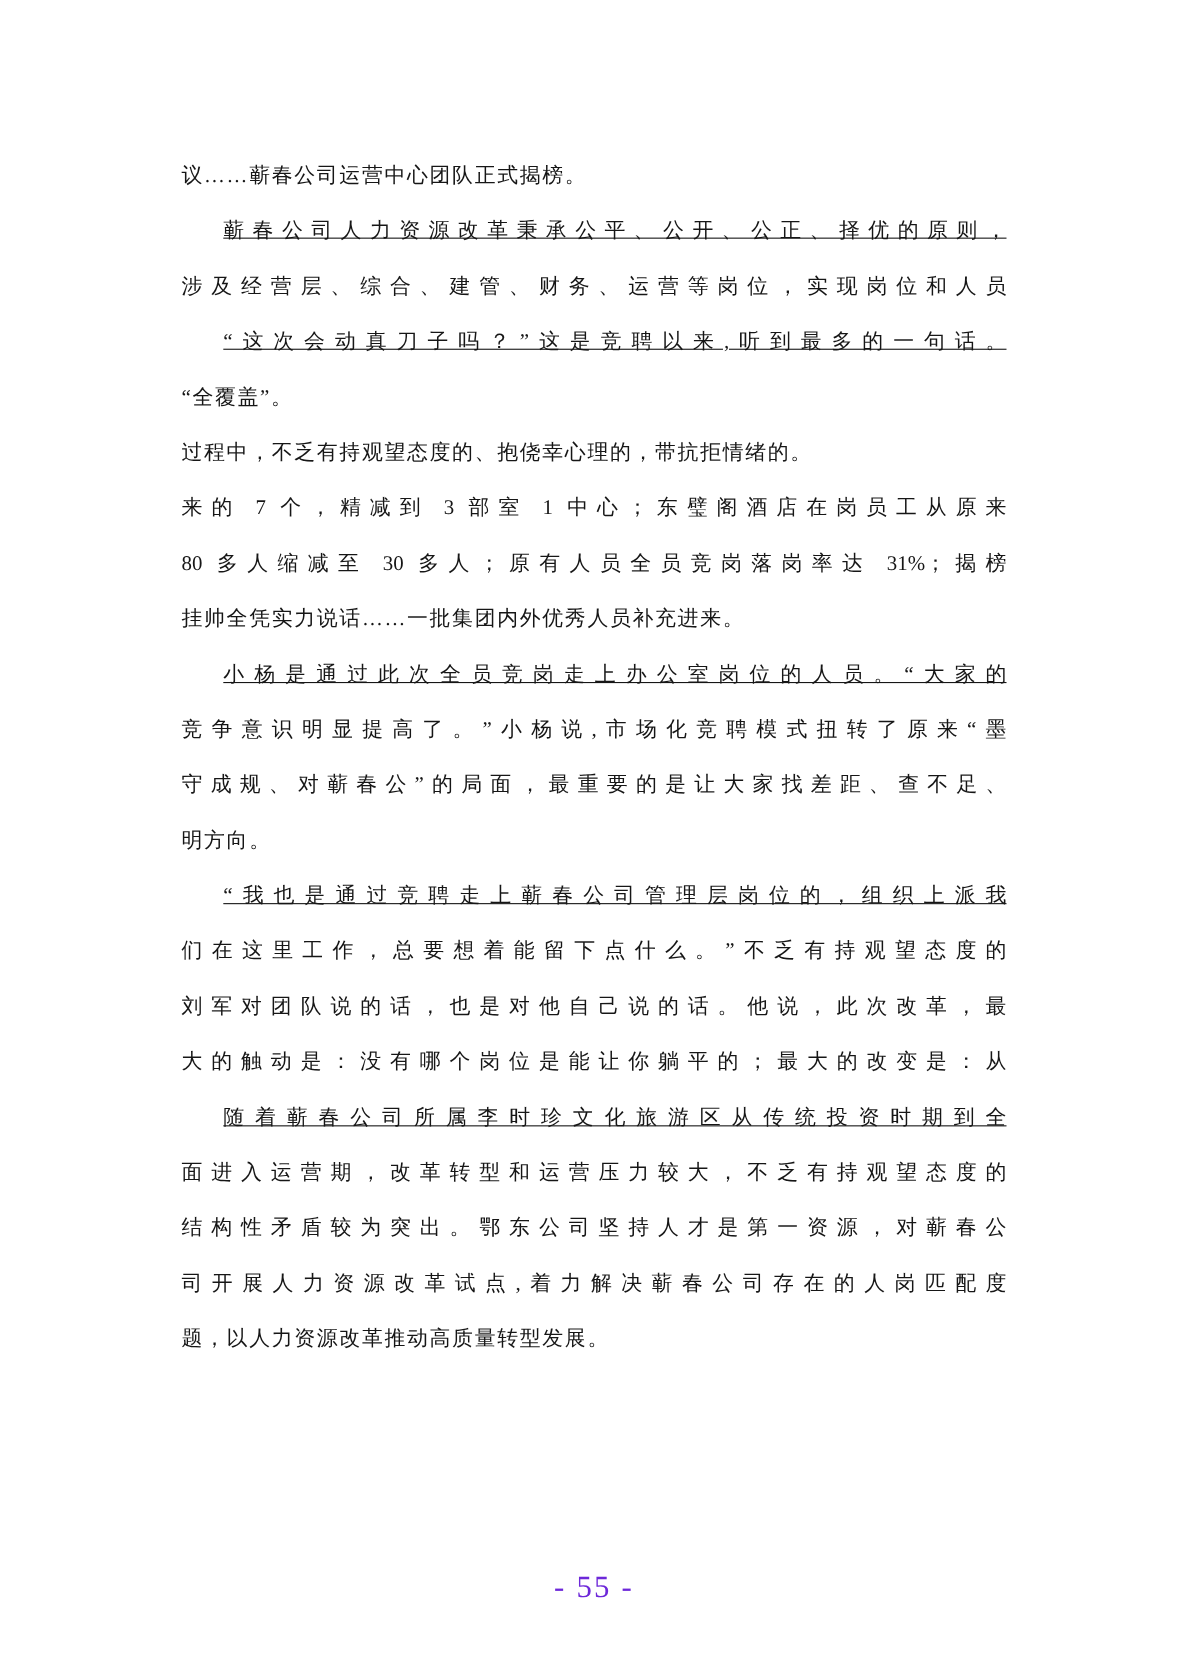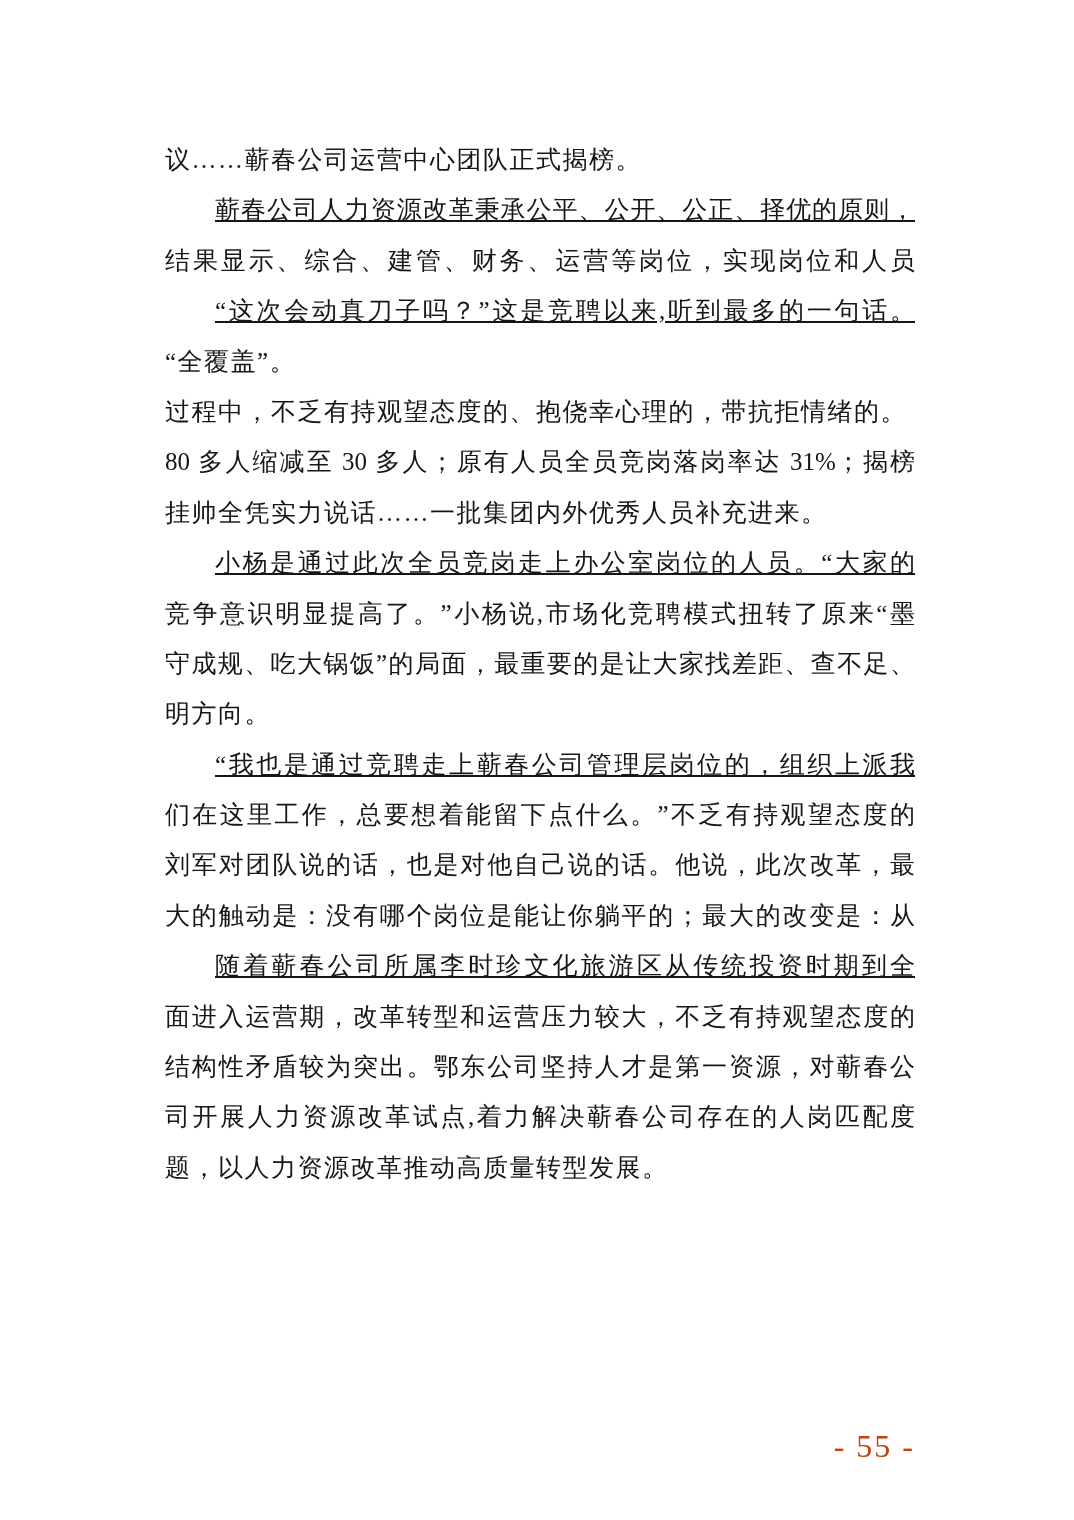--- a/index.html
+++ b/index.html
@@ -17,59 +17,60 @@
     color: #161616;
     font-family: "Liberation Serif", "DejaVu Serif", serif;
   }
   .text-block {
     position: absolute;
     left: 165px;
     top: 135px;
     width: 750px;
   }
   .line {
-    font-size: 25px;
+    font-size: 19px;
     line-height: 50.4px;
     height: 50.4px;
     text-align: justify;
     text-align-last: justify;
     white-space: normal;
   }
   .line.indent { text-indent: 2em; text-decoration: underline; }
   .line.end {
     text-align-last: left;
     letter-spacing: 1.5px;
   }
   .footer {
     position: absolute;
     left: 165px;
     top: 1428px;
     width: 750px;
-    text-align: right;
-    font-size: 32px;
+    text-align: center;
+    font-size: 28px;
     letter-spacing: 2px;
-    color: #c2410c;
+    color: #6d28d9;
   }
 </style>
 </head>
 <body>
 
 <div class="page">
   <div class="text-block">
     <div class="line end">议……蕲春公司运营中心团队正式揭榜。</div>
     <div class="line indent">蕲春公司人力资源改革秉承公平、公开、公正、择优的原则，</div>
-    <div class="line">结果显示、综合、建管、财务、运营等岗位，实现岗位和人员</div>
+    <div class="line">涉及经营层、综合、建管、财务、运营等岗位，实现岗位和人员</div>
     <div class="line indent">“这次会动真刀子吗？”这是竞聘以来,听到最多的一句话。</div>
     <div class="line end">“全覆盖”。</div>
     <div class="line end">过程中，不乏有持观望态度的、抱侥幸心理的，带抗拒情绪的。</div>
+    <div class="line">来的 7 个，精减到 3 部室 1 中心；东璧阁酒店在岗员工从原来</div>
     <div class="line">80 多人缩减至 30 多人；原有人员全员竞岗落岗率达 31%；揭榜</div>
     <div class="line end">挂帅全凭实力说话……一批集团内外优秀人员补充进来。</div>
     <div class="line indent">小杨是通过此次全员竞岗走上办公室岗位的人员。“大家的</div>
     <div class="line">竞争意识明显提高了。”小杨说,市场化竞聘模式扭转了原来“墨</div>
-    <div class="line">守成规、吃大锅饭”的局面，最重要的是让大家找差距、查不足、</div>
+    <div class="line">守成规、对蕲春公”的局面，最重要的是让大家找差距、查不足、</div>
     <div class="line end">明方向。</div>
     <div class="line indent">“我也是通过竞聘走上蕲春公司管理层岗位的，组织上派我</div>
     <div class="line">们在这里工作，总要想着能留下点什么。”不乏有持观望态度的</div>
     <div class="line">刘军对团队说的话，也是对他自己说的话。他说，此次改革，最</div>
     <div class="line">大的触动是：没有哪个岗位是能让你躺平的；最大的改变是：从</div>
     <div class="line indent">随着蕲春公司所属李时珍文化旅游区从传统投资时期到全</div>
     <div class="line">面进入运营期，改革转型和运营压力较大，不乏有持观望态度的</div>
     <div class="line">结构性矛盾较为突出。鄂东公司坚持人才是第一资源，对蕲春公</div>
     <div class="line">司开展人力资源改革试点,着力解决蕲春公司存在的人岗匹配度</div>
     <div class="line end">题，以人力资源改革推动高质量转型发展。</div>

